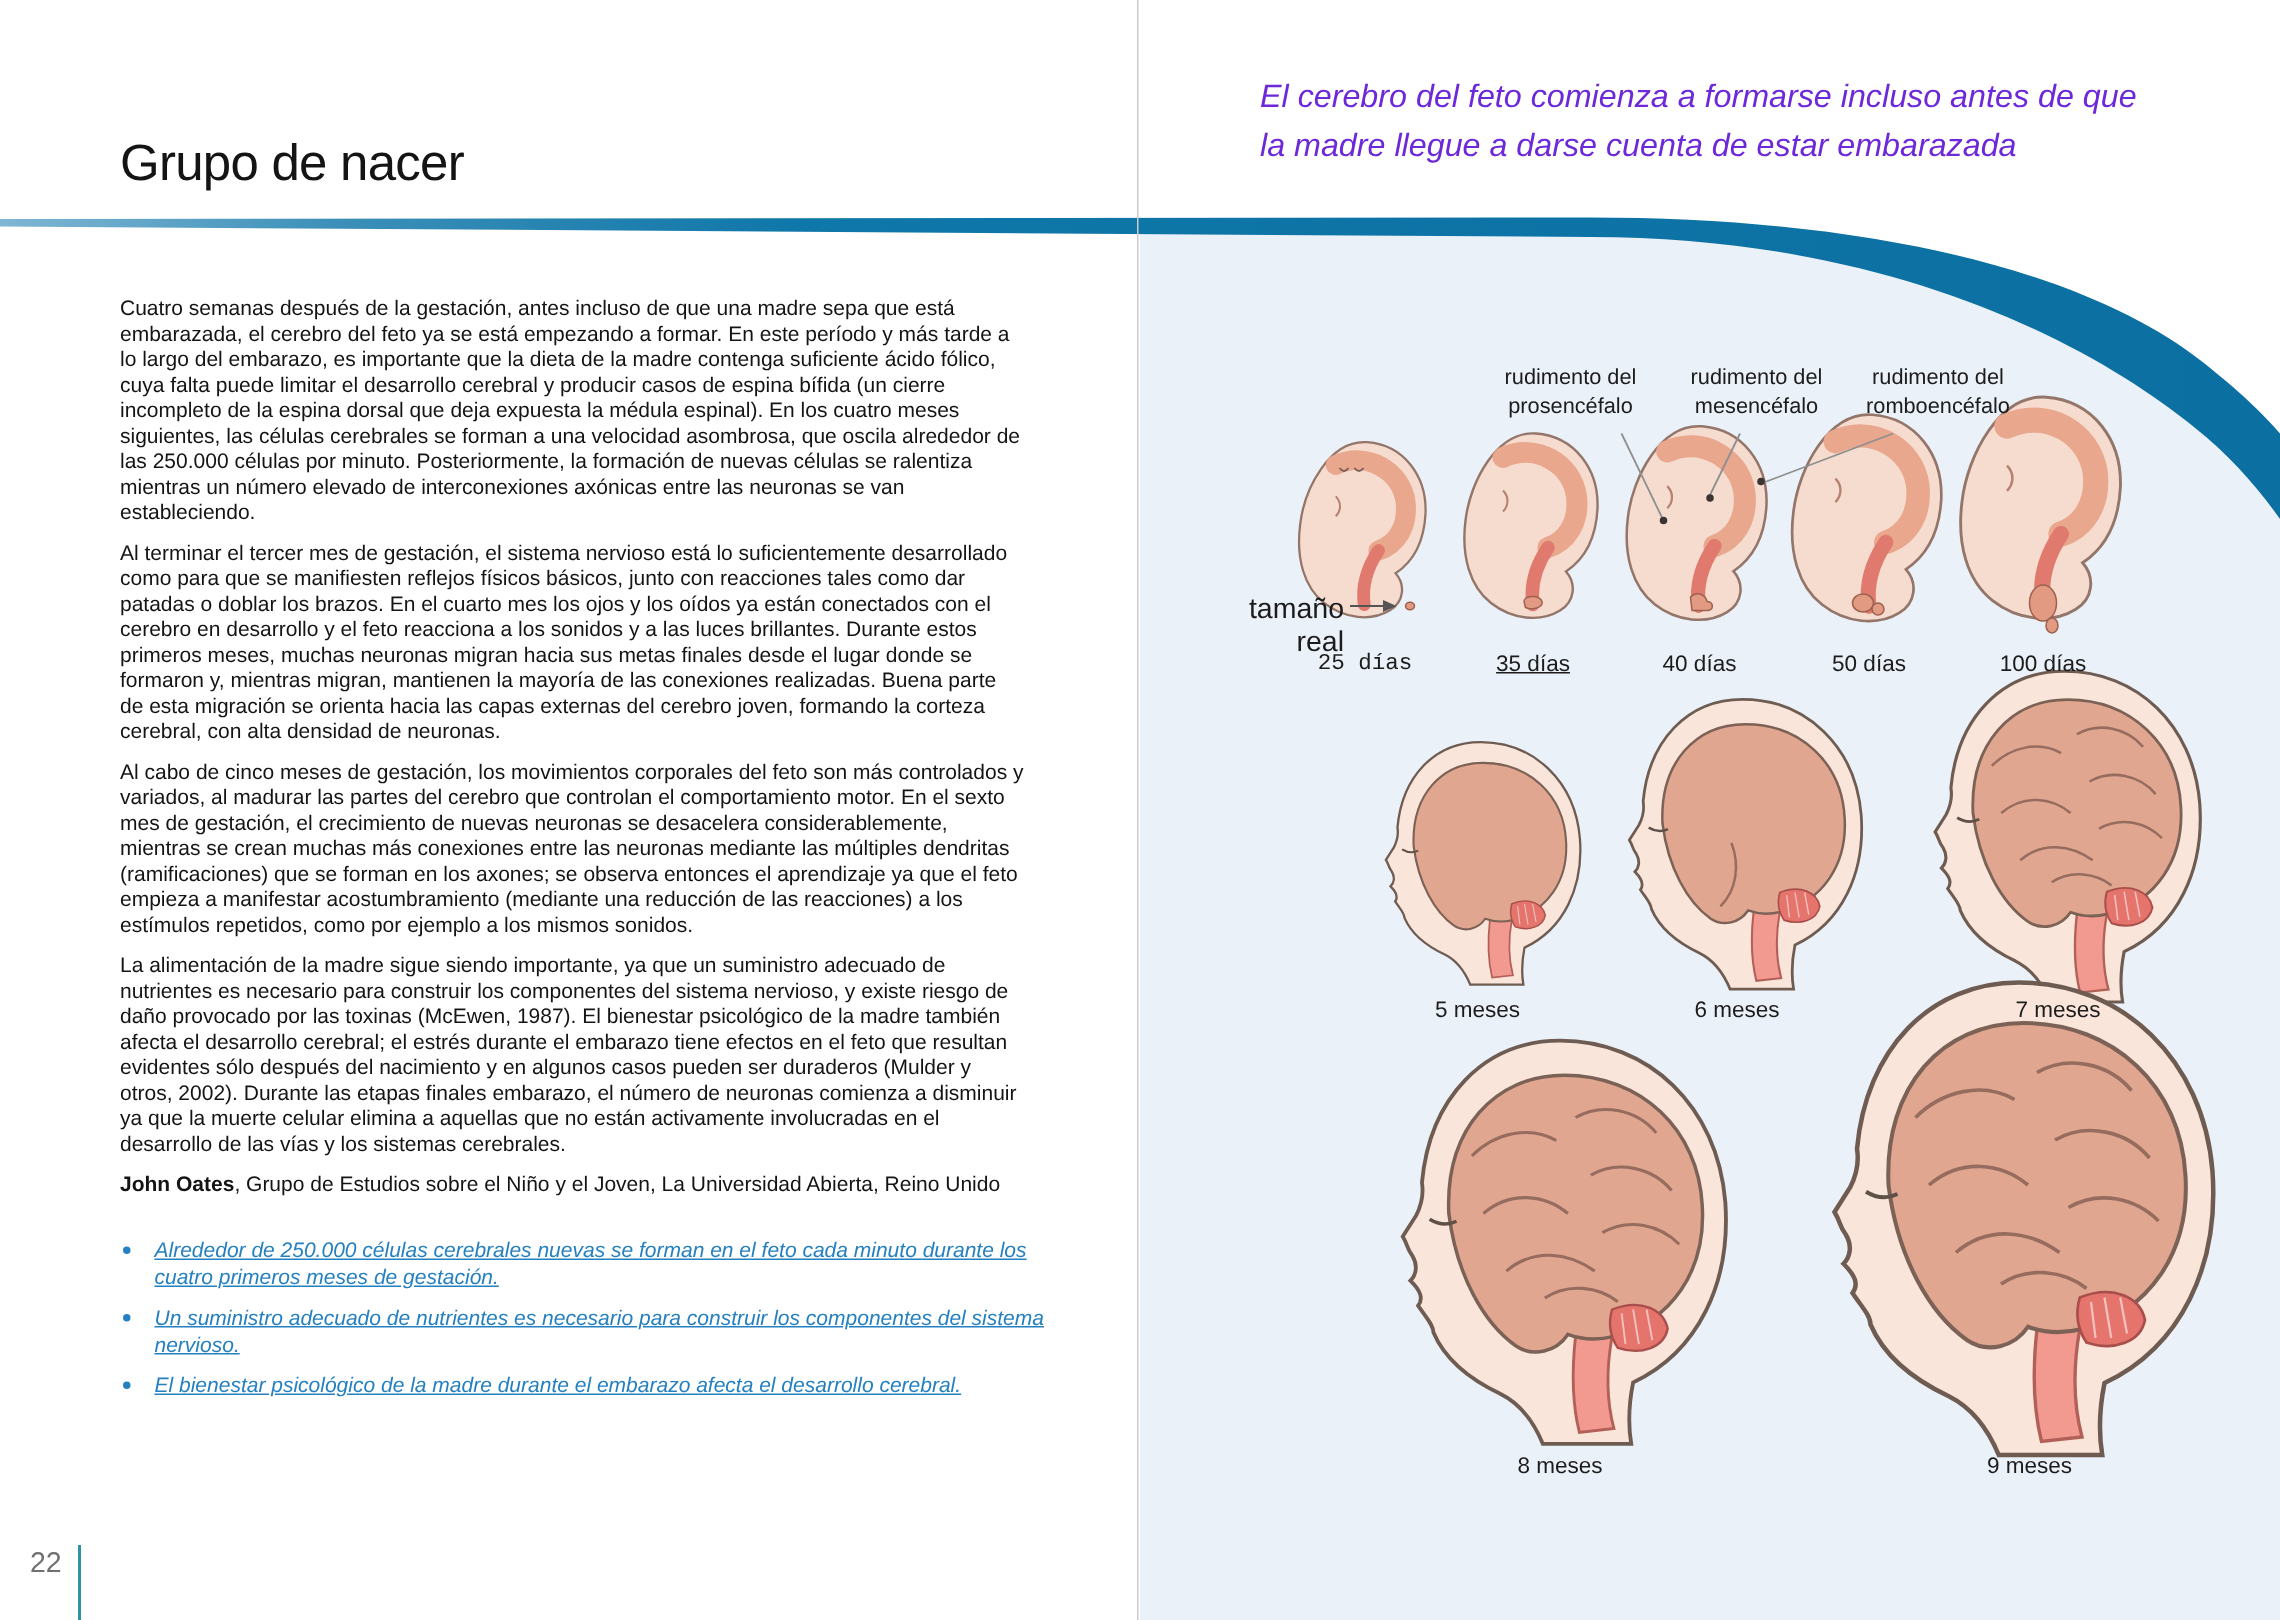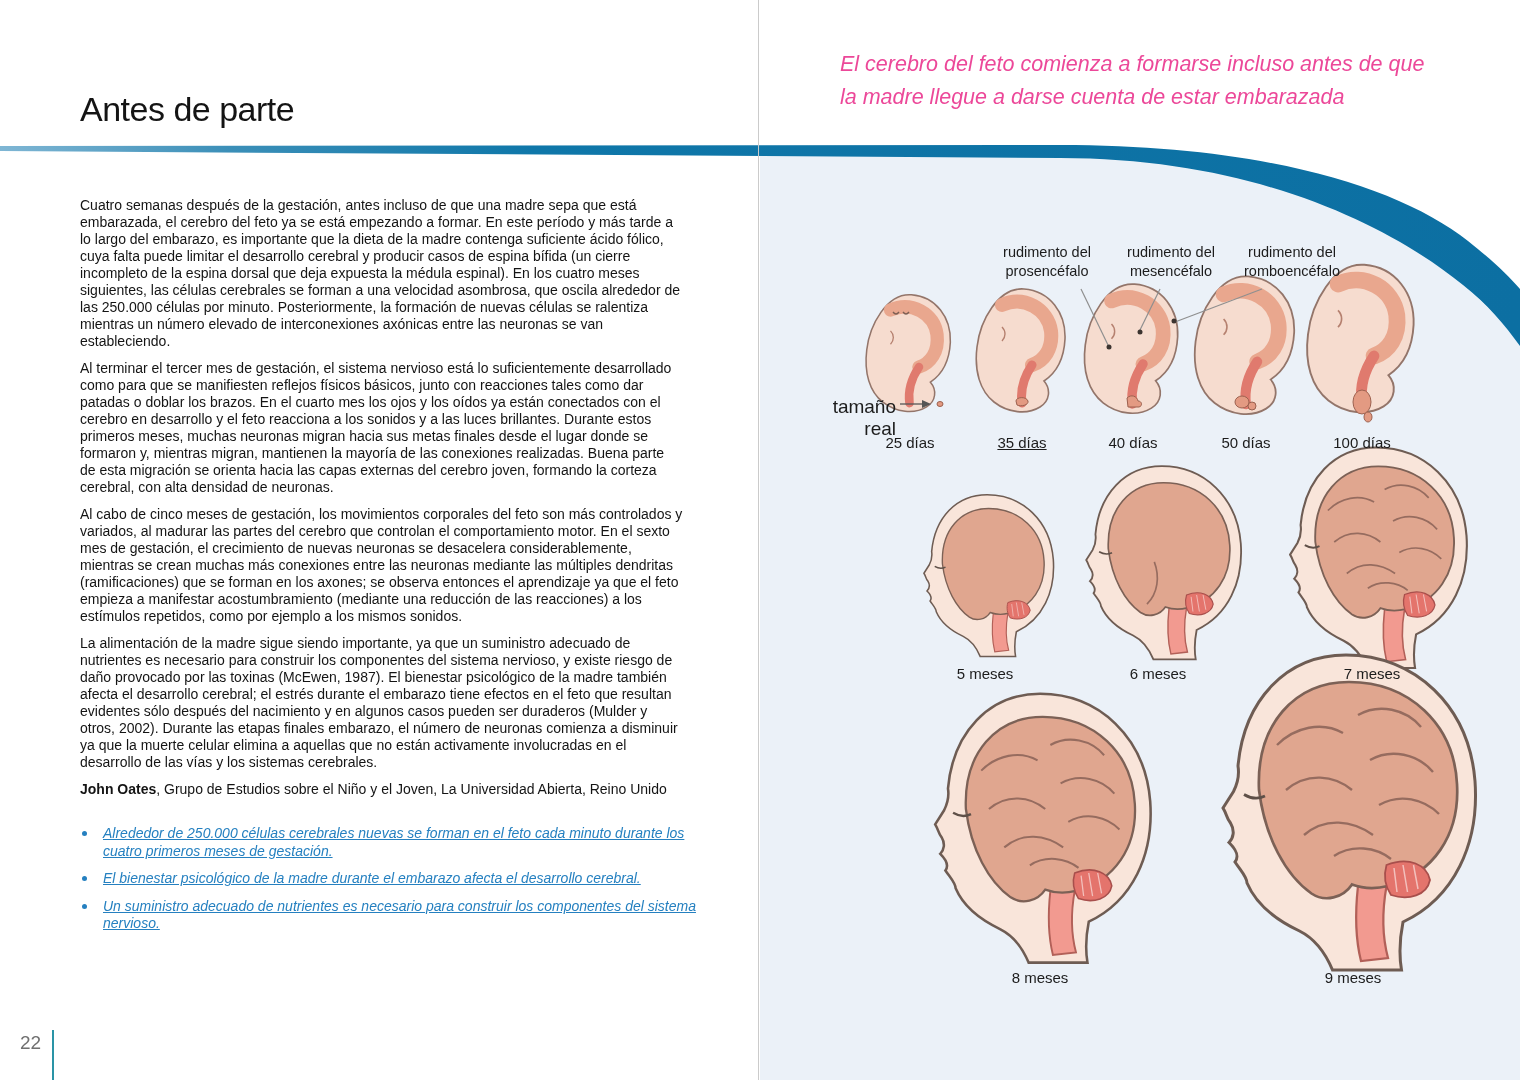--- a/index.html
+++ b/index.html
@@ -2,21 +2,21 @@
 <html><head>
 <meta charset="utf-8">
 <style>
   html,body{margin:0;padding:0;background:#ffffff;}
   .page{position:relative;width:1520px;height:1080px;background:#ffffff;overflow:hidden;
         font-family:"Liberation Sans",sans-serif;color:#161616;}
   svg.art{position:absolute;left:0;top:0;z-index:1;pointer-events:none;}
   .txt{position:absolute;z-index:2;}
   .title{left:80px;top:90px;font-size:34px;font-weight:400;letter-spacing:-0.5px;color:#141414;}
   .quote{left:840px;top:48px;width:600px;font-size:21.5px;line-height:33px;
-         font-style:italic;color:#ec4899;}
+         font-style:italic;color:#6d28d9;}
   .text-col{left:80px;top:197px;width:620px;}
   .text-col p{margin:0 17px 10px 0;font-size:14px;line-height:17px;color:#141414;}
   .author{margin-top:20px;font-size:14px;}
   .author .b{font-weight:bold;}
   .bullets{list-style:none;margin:27px 0 0 0;padding:0;}
   .bullets li{display:flex;margin:0 0 10px 0;font-size:14px;line-height:17.5px;
               font-style:italic;color:#2580c0;text-decoration:underline;}
   .dot{flex:0 0 auto;width:5px;height:5px;border-radius:50%;background:#2580c0;
        margin:6px 16px 0 2px;}
   .lbl{position:absolute;z-index:2;transform:translateX(-50%);text-align:center;
@@ -128,53 +128,53 @@
     <g transform="translate(907,681) scale(1.28)">
       <use href="#headShape"></use>
         <use href="#gyriShape"></use>
     </g>
     <g transform="translate(1190,640) scale(1.5)">
       <use href="#headShape"></use>
         <use href="#gyriShape"></use>
     </g>
   </svg>
 
-  <div class="txt title">Antes de parte</div>
+  <div class="txt title">Grupo de nacer</div>
 
   <div class="txt quote">El cerebro del feto comienza a formarse incluso antes de que la madre llegue a darse cuenta de estar embarazada</div>
 
   <div class="txt text-col">
     <p>Cuatro semanas después de la gestación, antes incluso de que una madre sepa que está embarazada, el cerebro del feto ya se está empezando a formar. En este período y más tarde a lo largo del embarazo, es importante que la dieta de la madre contenga suficiente ácido fólico, cuya falta puede limitar el desarrollo cerebral y producir casos de espina bífida (un cierre incompleto de la espina dorsal que deja expuesta la médula espinal). En los cuatro meses siguientes, las células cerebrales se forman a una velocidad asombrosa, que oscila alrededor de las 250.000 células por minuto. Posteriormente, la formación de nuevas células se ralentiza mientras un número elevado de interconexiones axónicas entre las neuronas se van estableciendo.</p>
     <p>Al terminar el tercer mes de gestación, el sistema nervioso está lo suficientemente desarrollado como para que se manifiesten reflejos físicos básicos, junto con reacciones tales como dar patadas o doblar los brazos. En el cuarto mes los ojos y los oídos ya están conectados con el cerebro en desarrollo y el feto reacciona a los sonidos y a las luces brillantes. Durante estos primeros meses, muchas neuronas migran hacia sus metas finales desde el lugar donde se formaron y, mientras migran, mantienen la mayoría de las conexiones realizadas. Buena parte de esta migración se orienta hacia las capas externas del cerebro joven, formando la corteza cerebral, con alta densidad de neuronas.</p>
     <p>Al cabo de cinco meses de gestación, los movimientos corporales del feto son más controlados y variados, al madurar las partes del cerebro que controlan el comportamiento motor. En el sexto mes de gestación, el crecimiento de nuevas neuronas se desacelera considerablemente, mientras se crean muchas más conexiones entre las neuronas mediante las múltiples dendritas (ramificaciones) que se forman en los axones; se observa entonces el aprendizaje ya que el feto empieza a manifestar acostumbramiento (mediante una reducción de las reacciones) a los estímulos repetidos, como por ejemplo a los mismos sonidos.</p>
     <p>La alimentación de la madre sigue siendo importante, ya que un suministro adecuado de nutrientes es necesario para construir los componentes del sistema nervioso, y existe riesgo de daño provocado por las toxinas (McEwen, 1987). El bienestar psicológico de la madre también afecta el desarrollo cerebral; el estrés durante el embarazo tiene efectos en el feto que resultan evidentes sólo después del nacimiento y en algunos casos pueden ser duraderos (Mulder y otros, 2002). Durante las etapas finales embarazo, el número de neuronas comienza a disminuir ya que la muerte celular elimina a aquellas que no están activamente involucradas en el desarrollo de las vías y los sistemas cerebrales.</p>
     <p class="author"><span class="b">John Oates</span><span>, Grupo de Estudios sobre el Niño y el Joven, La Universidad Abierta, Reino Unido</span></p>
     <ul class="bullets">
       <li>
           <span class="dot"></span>
           <span>Alrededor de 250.000 células cerebrales nuevas se forman en el feto cada minuto durante los cuatro primeros meses de gestación.</span>
         </li>
       <li>
           <span class="dot"></span>
-          <span>El bienestar psicológico de la madre durante el embarazo afecta el desarrollo cerebral.</span>
+          <span>Un suministro adecuado de nutrientes es necesario para construir los componentes del sistema nervioso.</span>
         </li>
       <li>
           <span class="dot"></span>
-          <span>Un suministro adecuado de nutrientes es necesario para construir los componentes del sistema nervioso.</span>
+          <span>El bienestar psicológico de la madre durante el embarazo afecta el desarrollo cerebral.</span>
         </li>
     </ul>
   </div>
 
   <div class="lbl callout" style="left:1047px;top:243px;">rudimento del prosencéfalo</div>
   <div class="lbl callout" style="left:1171px;top:243px;">rudimento del mesencéfalo</div>
   <div class="lbl callout" style="left:1292px;top:243px;">rudimento del romboencéfalo</div>
 
   <div class="lbl realsize" style="left:800px;top:396px;">tamaño real</div>
 
-  <div class="lbl stage" style="left:910px;top:434px;">25 días</div>
+  <div class="lbl stage" style="left:910px;top:434px;font-family:Liberation Mono, monospace;">25 días</div>
   <div class="lbl stage" style="left:1022px;top:434px;text-decoration:underline;">35 días</div>
   <div class="lbl stage" style="left:1133px;top:434px;">40 días</div>
   <div class="lbl stage" style="left:1246px;top:434px;">50 días</div>
   <div class="lbl stage" style="left:1362px;top:434px;">100 días</div>
 
   <div class="lbl stage" style="left:985px;top:665px;">5 meses</div>
   <div class="lbl stage" style="left:1158px;top:665px;">6 meses</div>
   <div class="lbl stage" style="left:1372px;top:665px;">7 meses</div>
 
   <div class="lbl stage" style="left:1040px;top:969px;">8 meses</div>

